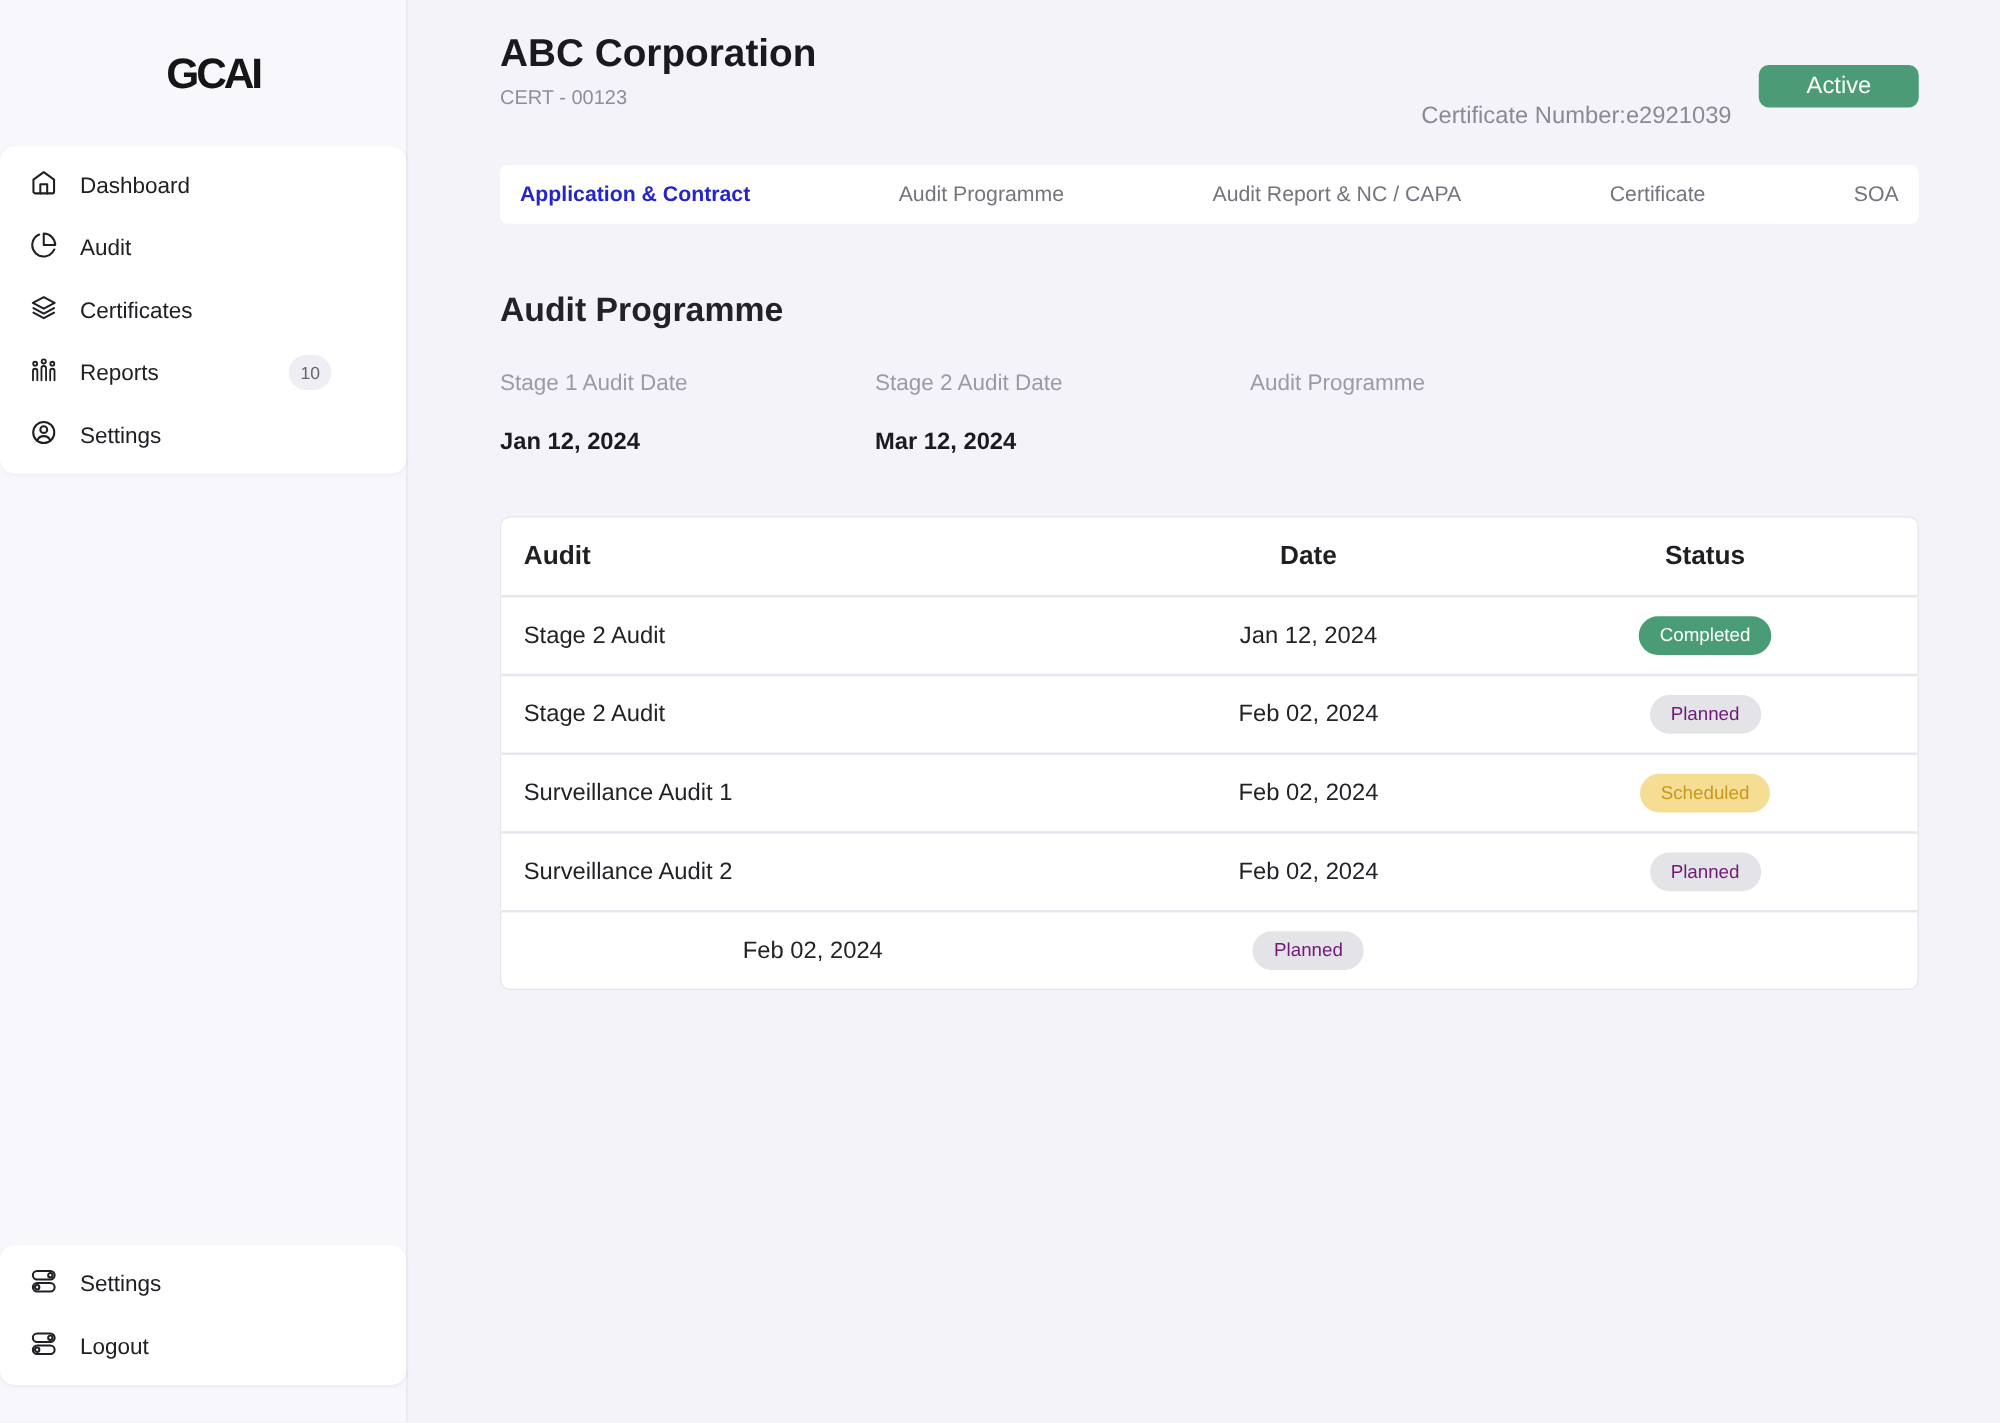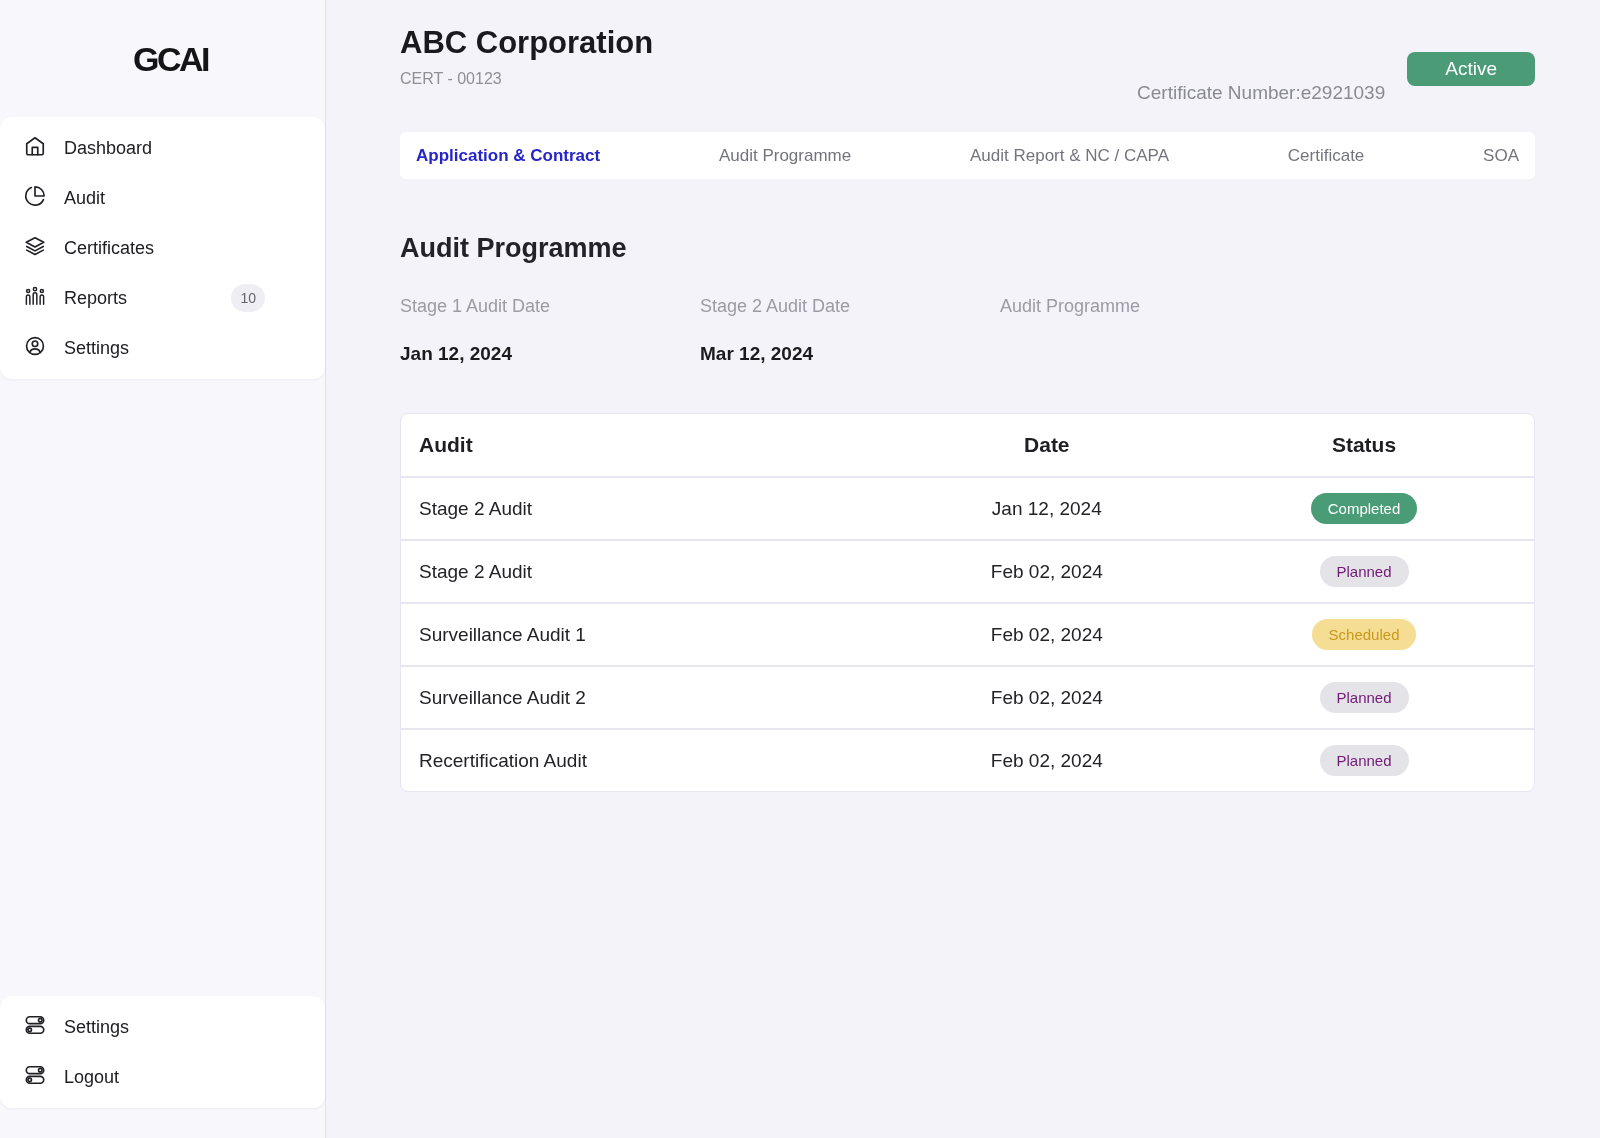--- a/index.html
+++ b/index.html
@@ -258,20 +258,19 @@
         <div class="c-status"><span class="badge badge-scheduled">Scheduled</span></div>
       </div>
 
       <div class="t-row">
         <div class="c-audit">Surveillance Audit 2</div>
         <div class="c-date">Feb 02, 2024</div>
         <div class="c-status"><span class="badge badge-planned">Planned</span></div>
       </div>
 
       <div class="t-row">
-        <div class="c-audit">Recertification Audit</div>
         <div class="c-date">Feb 02, 2024</div>
         <div class="c-status"><span class="badge badge-planned">Planned</span></div>
       </div>
     </div>
 
   </main>
 </div>
 
 </body></html>

